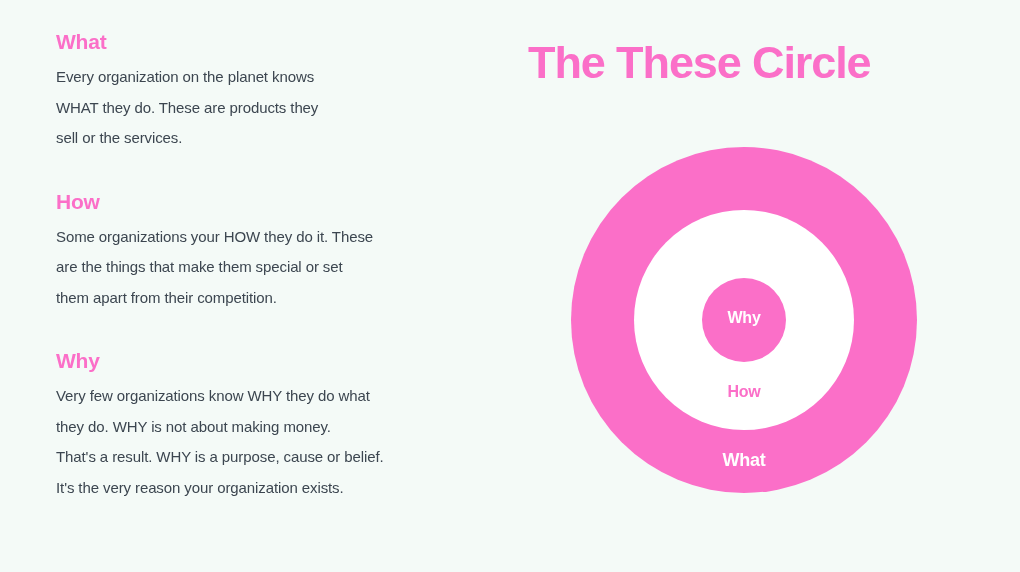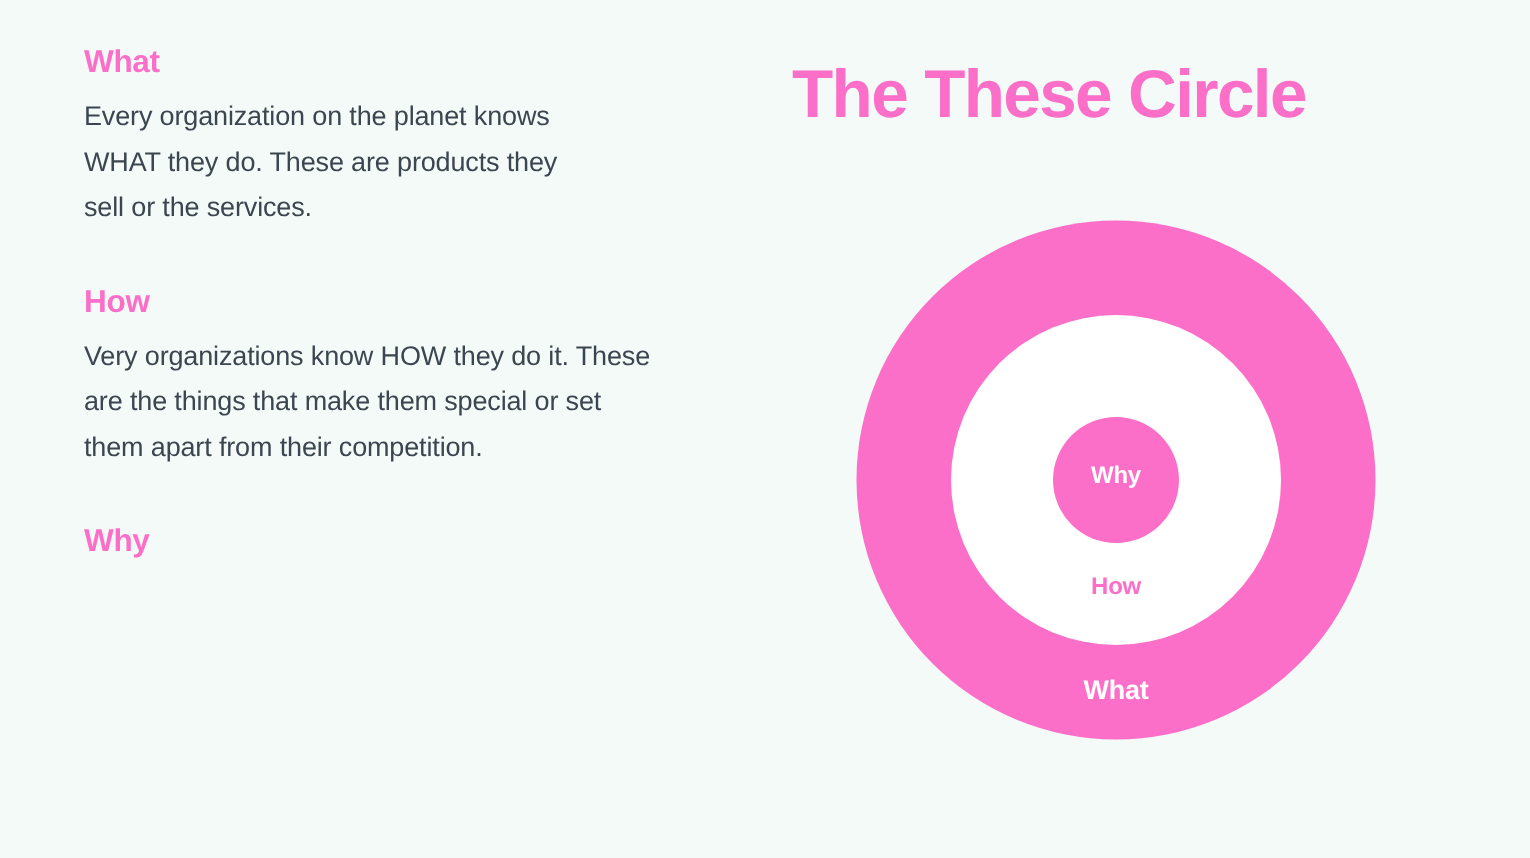--- a/index.html
+++ b/index.html
@@ -39,21 +39,21 @@
     color: #fb6fc8;
     font-size: 21px;
     font-weight: bold;
     letter-spacing: -0.2px;
     margin: 0 0 9px 0;
     line-height: 1.1;
   }
 
   .section-body {
     color: #3c4650;
-    font-size: 18px;
+    font-size: 15px;
     line-height: 30.5px;
     margin: 0;
     letter-spacing: -0.1px;
     white-space: pre-line;
   }
 
   .section-how   { margin-top: 36px; }
   .section-why   { margin-top: 36px; }
 
   
@@ -144,27 +144,31 @@
 
     <div class="section section-what">
       <h2 class="section-heading">What</h2>
       <p class="section-body">Every organization on the planet  knows
 WHAT they do. These are  products they
 sell or the services.</p>
     </div>
 
     <div class="section section-how">
       <h2 class="section-heading">How</h2>
-      <p class="section-body">Very organizations know HOW  they do it. These
+      <p class="section-body">Some organizations your HOW  they do it. These
 are the things  that make them special or set
 them  apart from their competition.</p>
     </div>
 
     <div class="section section-why">
       <h2 class="section-heading">Why</h2>
+      <p class="section-body">Very few organizations know WHY they do what
+they do. WHY is  not about making money.
+That's  a result. WHY is a purpose, cause or belief.
+It's the very reason your organization exists.</p>
     </div>
 
   </div>
 
   <div class="title">The These Circle</div>
 
   <div class="diagram">
     <div class="ring-outer"></div>
     <div class="ring-middle"></div>
     <div class="ring-inner"></div>

